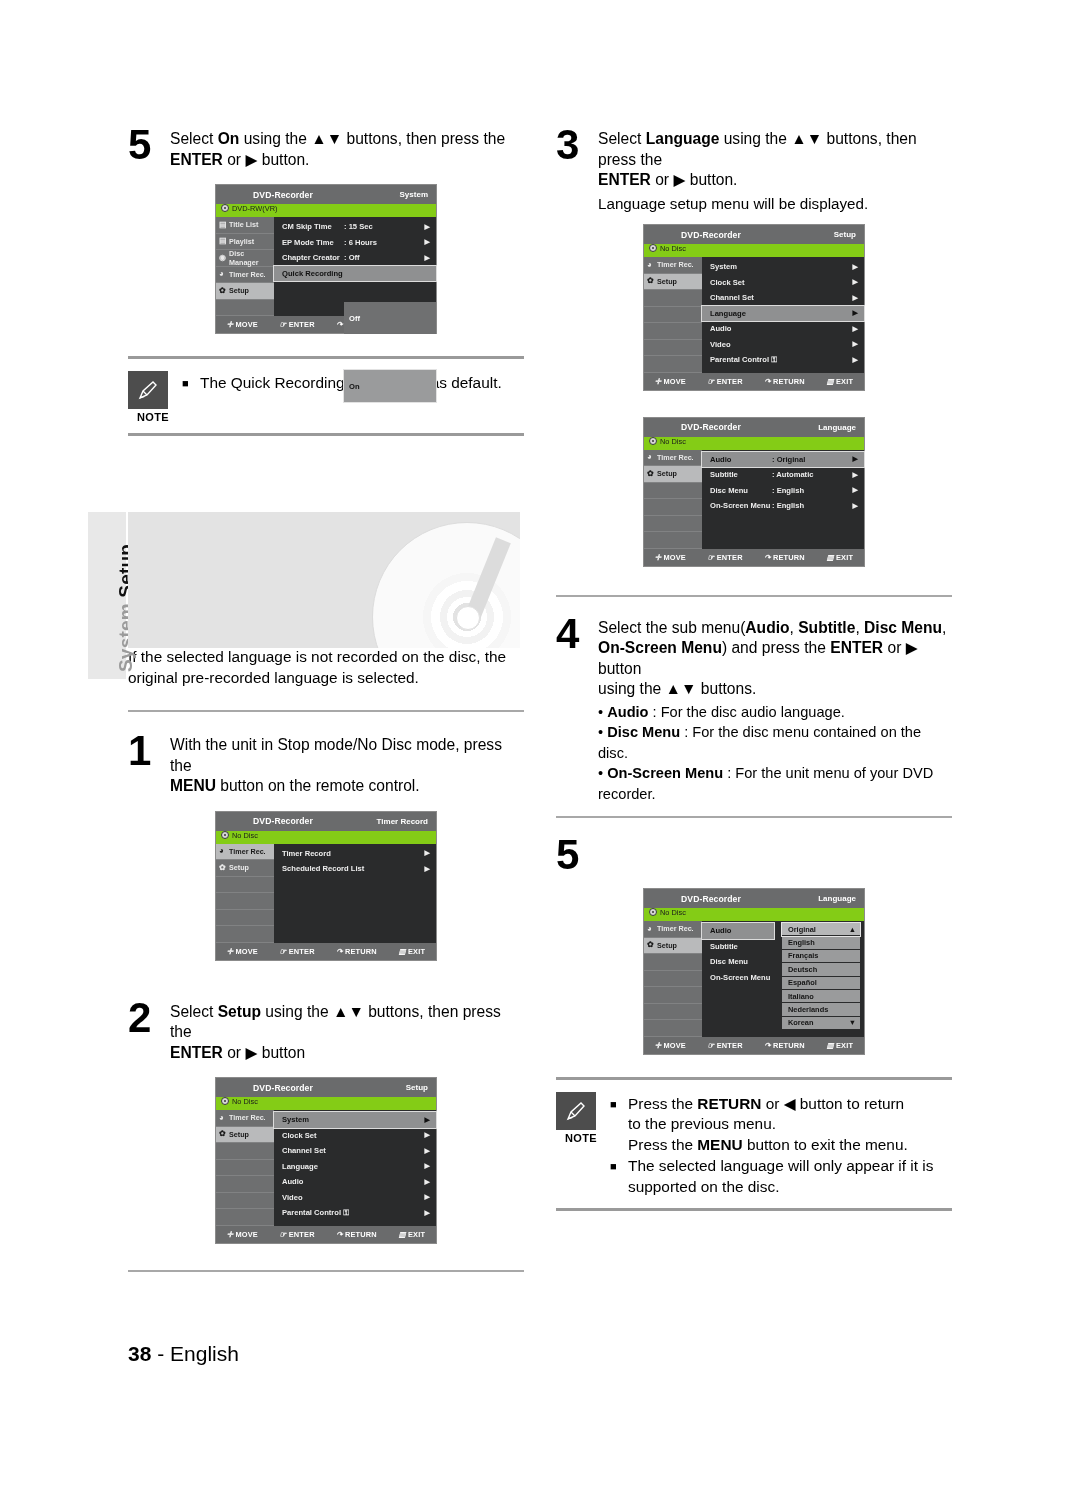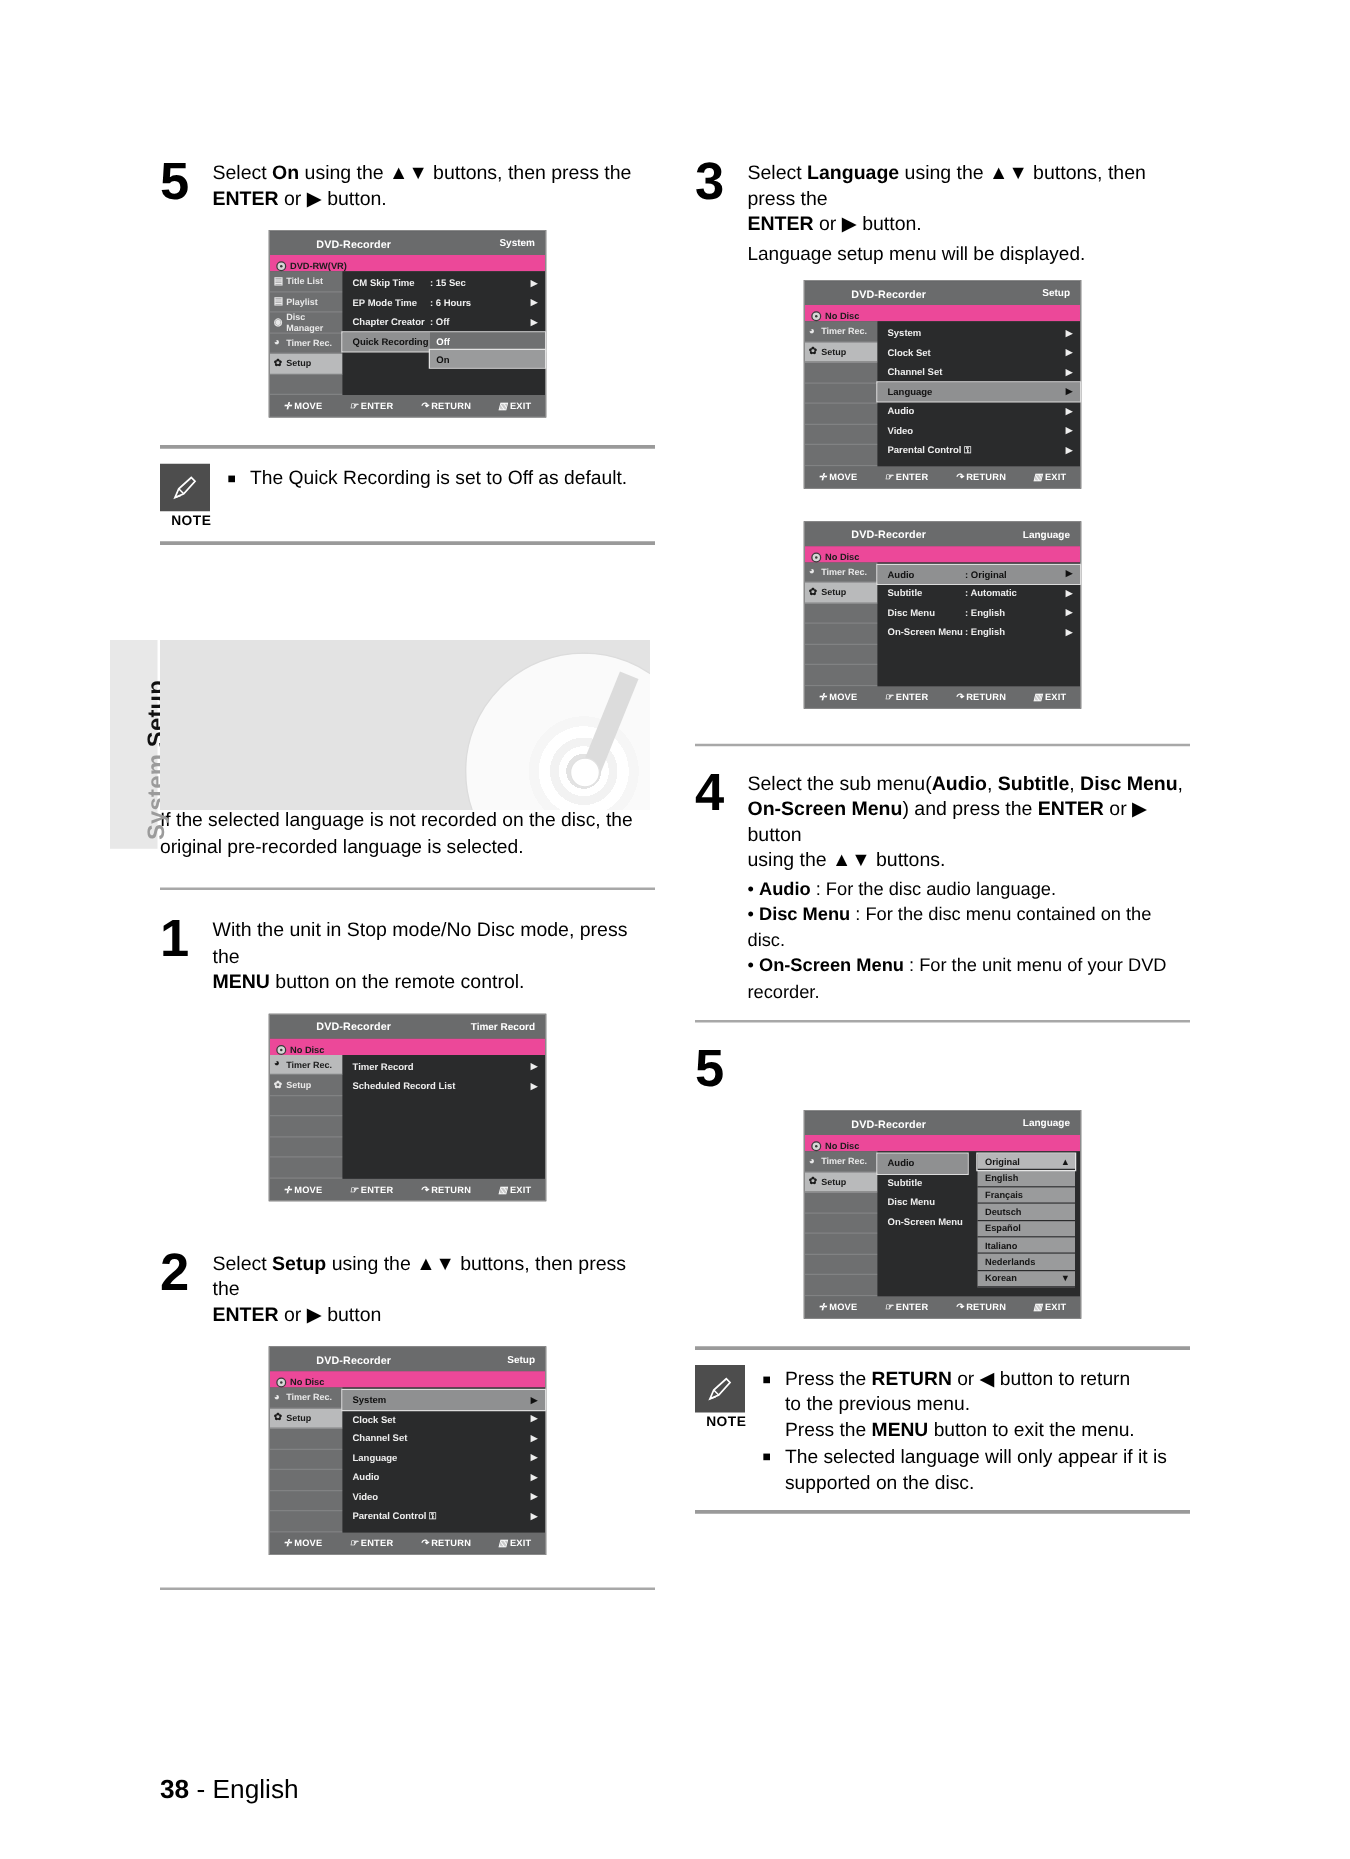--- a/index.html
+++ b/index.html
@@ -107,22 +107,22 @@
     margin:0 auto;
   }
   .osd-head {
     height:19px; background:#6a6b6c;
     display:flex; align-items:center; justify-content:space-between;
     padding:0 8px;
   }
   .osd-head .l { font-size:8.6px; font-weight:bold; letter-spacing:.1px;padding-left:29px; }
   .osd-head .r { font-size:8px; font-weight:bold; }
   .osd-disc {
-    height:13px; background:#ec4899; display:flex; align-items:flex-end; padding:0 5px;
-    font-size:7.4px; font-weight:bold; color:#1b1b1b;
+    height:13px; background:#84cc16; display:flex; align-items:flex-start; padding:0 5px;
+    font-size:7.4px; font-weight:normal; color:#1b1b1b;
   }
   .osd-disc .dot {
     width:8px; height:8px; border-radius:50%;
     border:1px solid #3a3a3a; background:#d6d6d6; margin-right:3px;
     display:inline-block; position:relative;
   }
   .osd-disc .dot::after{
     content:""; position:absolute; left:2px; top:2px; width:2px; height:2px;
     border-radius:50%; background:#3a3a3a;
   }
@@ -150,37 +150,37 @@
     display:flex; align-items:center; justify-content:space-around;
     font-size:7.4px; font-weight:bold; letter-spacing:.2px;
   }
   .osd-foot span { display:inline-flex; align-items:center; gap:2px; }
   .osd-foot .ico { font-size:7.6px; }
 
   
   .dd {
     position:absolute; font-size:7.6px; font-weight:bold;
   }
-  .dd .opt { height:14px; display:flex; align-items:center; padding-left:5px; }
+  .dd .opt { height:32px; display:flex; align-items:center; padding-left:5px;margin-top:36px; }
   .dd .opt.a { background:#6f7071; color:#fff; }
   .dd .opt.b { background:#9a9b9c; color:#111; outline:1px solid #e2e2e2; }
 
   .lang-list { position:absolute; right:4px; top:2px; width:78px; }
   .lang-list .li {
     height:13.4px; display:flex; align-items:center; justify-content:space-between;
     padding:0 4px 0 6px; font-size:7.4px; font-weight:bold;
     background:#9a9b9c; color:#151515; border-bottom:1px solid #2a2b2c;
   }
   .lang-list .li.top { background:#b6b7b8; outline:1px solid #e6e6e6; }
 
   .caption-gap { height:14px; }
 
   
   .footer {
-    position:absolute; left:128px; top:1420px;
+    position:absolute; left:128px; top:1342px;
     font-size:21px;
   }
   .footer .pg { font-weight:bold; }
   .footer .en { font-weight:normal; }
 </style>
 </head>
 <body>
 
 <div class="page">
 

